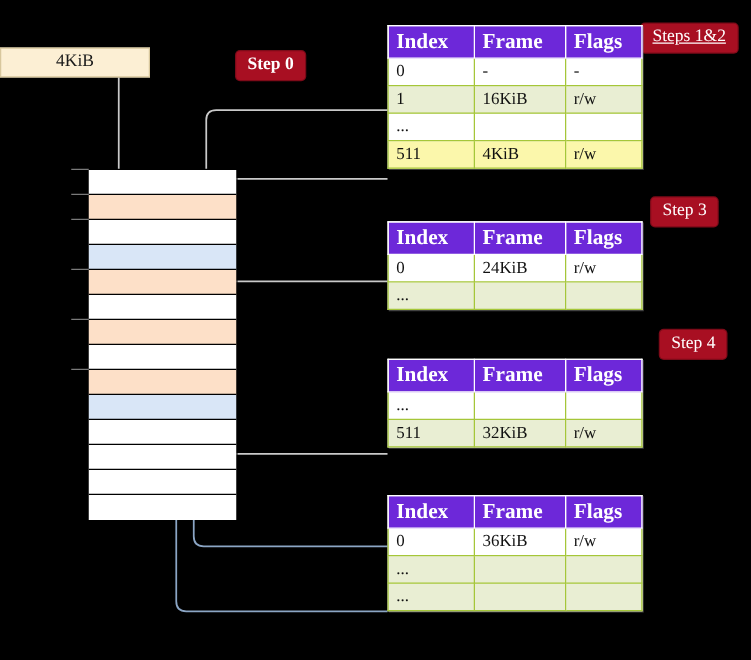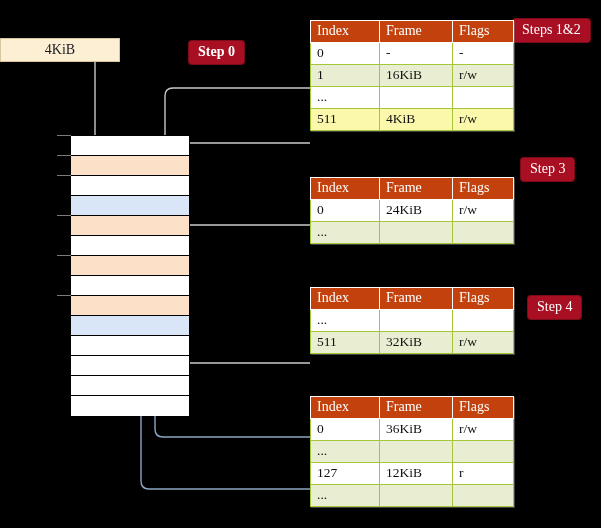--- a/index.html
+++ b/index.html
@@ -79,27 +79,27 @@
   
   .ptable {
     position: absolute;
     border-collapse: collapse;
     border-spacing: 0;
     background: #ffffff;
     font-size: 13.5px;
     box-shadow: 1px 1px 0 rgba(120,120,120,0.55);
   }
   .ptable th {
-    background: #c2410c;
+    background: #6d28d9;
     color: #ffffff;
-    font-weight: normal;
+    font-weight: bold;
     text-align: left;
     padding: 2px 6px 3px 6px;
     border: 1px solid #ffffff;
-    font-size: 14px;
+    font-size: 17px;
   }
   .ptable td {
     padding: 2px 6px 3px 6px;
     border: 1px solid #a5c639;
     color: #111111;
     height: 19px;
     box-sizing: border-box;
     background: #ffffff;
   }
   .ptable tr.alt td { background: #e9eed3; }
@@ -141,23 +141,23 @@
     <path d="M310,225 L156,225 Q148,225 148,233 L148,251" fill="none" stroke="#c9c9c9" stroke-width="1.4" marker-end="url(#arrGrey)"></path>
 
     <path d="M310,363 L164,363 Q156,363 156,355 L156,311" fill="none" stroke="#c9c9c9" stroke-width="1.4" marker-end="url(#arrGrey)"></path>
 
     <path d="M310,437 L163,437 Q155,437 155,429 L155,335" fill="none" stroke="#8ba5c4" stroke-width="1.4" marker-end="url(#arrBlue)"></path>
 
     <path d="M310,489 L149,489 Q141,489 141,481 L141,215" fill="none" stroke="#8ba5c4" stroke-width="1.4" marker-end="url(#arrBlue)"></path>
   </svg>
 
   <div class="step-badge" style="left:189px; top:41px;font-weight:bold;">Step 0</div>
-  <div class="step-badge" style="left:513px; top:19px;">Steps 1&amp;2</div>
+  <div class="step-badge" style="left:513px; top:19px;text-decoration:underline;">Steps 1&amp;2</div>
   <div class="step-badge" style="left:521px; top:158px;text-align:right;">Step 3</div>
-  <div class="step-badge" style="left:528px; top:264px;margin-top:32px;">Step 4</div>
+  <div class="step-badge" style="left:528px; top:264px;">Step 4</div>
 
   <div class="src-box">
     <span>4KiB</span>
   </div>
 
   <div id="memcol">
       <div class="mem-row"></div>
       <div class="mem-row orange"></div>
       <div class="mem-row"></div>
       <div class="mem-row blue"></div>
@@ -260,25 +260,20 @@
     <tbody>
         <tr>
           <td class="col-index">0</td>
           <td class="col-frame">36KiB</td>
           <td class="col-flags">r/w</td>
         </tr>
         <tr class="alt">
           <td class="col-index">...</td>
           <td class="col-frame"></td>
           <td class="col-flags"></td>
-        </tr>
-        <tr>
-          <td class="col-index">127</td>
-          <td class="col-frame">12KiB</td>
-          <td class="col-flags">r</td>
         </tr>
         <tr class="alt">
           <td class="col-index">...</td>
           <td class="col-frame"></td>
           <td class="col-flags"></td>
         </tr>
       </tbody>
   </table>
 
 <div class="tick" style="top: 135px;"></div>

